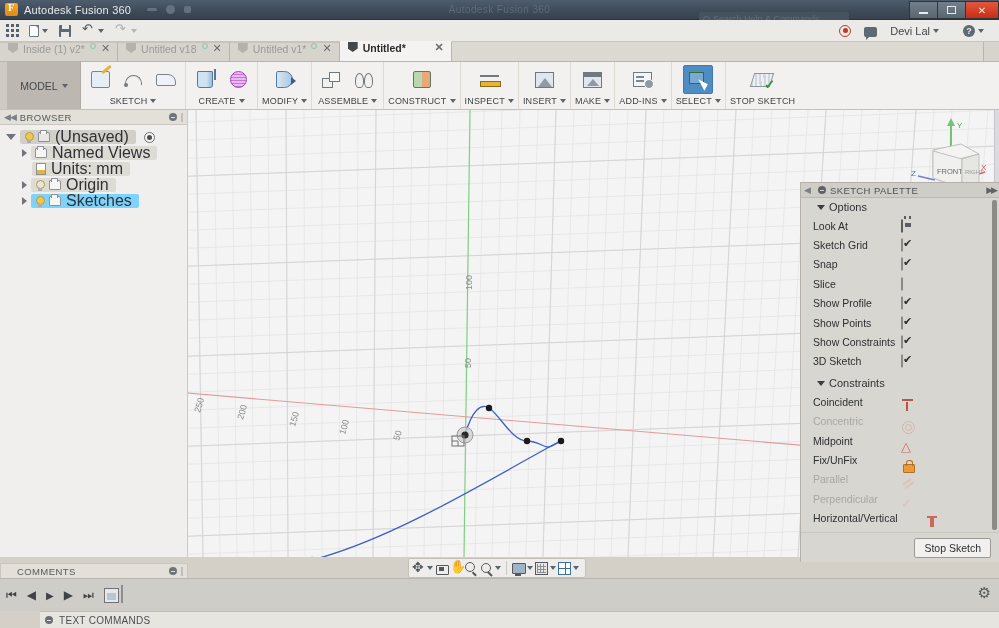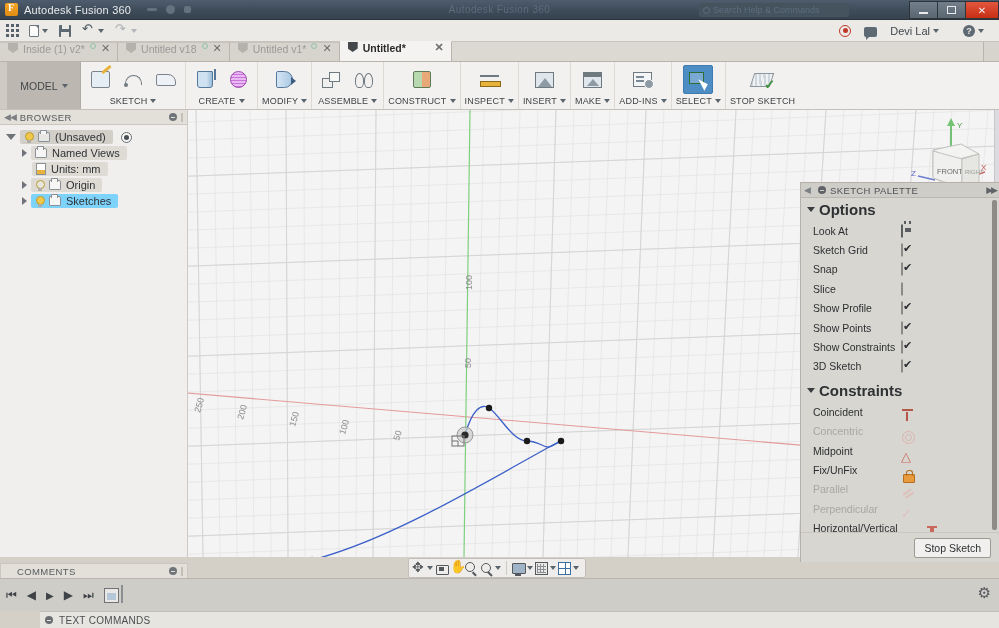--- a/index.html
+++ b/index.html
@@ -34,21 +34,21 @@
   .tb-dimicons { display: flex; gap: 9px; margin-left: 16px; align-items: center; }
   .tb-dimicons i { display: block; background: #64717f; border-radius: 2px; }
   .tb-dim1 { width: 10px; height: 3px; }
   .tb-dim2 { width: 9px; height: 9px; border-radius: 50%!important; }
   .tb-dim3 { width: 7px; height: 7px; }
   .tb-center {
     position: absolute; left: 50%; transform: translateX(-50%);
     color: #5d6b7a; font-size: 10px; letter-spacing: .4px;
   }
   .tb-search {
-    position: absolute; right: 150px; top: 3px; width: 150px; height: 14px;
+    position: absolute; right: 150px; top: 12px; width: 150px; height: 14px;
     background: #45535f; border-radius: 2px; color: #5e6d7c;
     font-size: 9px; line-height: 14px; padding-left: 14px;
     overflow: hidden; white-space: nowrap;
   }
   .tb-search:before {
     content: ""; position: absolute; left: 4px; top: 4px;
     width: 5px; height: 5px; border: 1px solid #5e6d7c; border-radius: 50%;
   }
   .winbtns { position: absolute; right: 0; top: 0; display: flex; height: 20px; }
   .winbtn {
@@ -248,21 +248,21 @@
     font-size: 9.5px; color: #55595c; letter-spacing: .4px;
   }
   .ph-grip { color:#7c8085; font-size:9px; margin-right:4px; letter-spacing:-1px;}
   .ph-right { margin-left:auto; display:flex; align-items:center; gap:4px; }
   .ph-dot { width:8px;height:8px;border-radius:50%;background:#6f7479; position:relative;}
   .ph-dot:after{content:"";position:absolute;left:2px;top:3.5px;width:4px;height:1.5px;background:#e3e0da;}
   .ph-bar { width:2px;height:9px;background:#c3bfb8; }
   .tree { padding-top: 4px; }
   .trow {
     display: flex; align-items: center; height: 16px;
-    padding-left: 6px; font-size: 11px; color: #2f3234; gap: 4px;
+    padding-left: 6px; font-size: 16px; color: #2f3234; gap: 4px;
   }
   .trow .pill {
     display:flex; align-items:center; gap:5px; padding:1px 7px 1px 4px;
     border-radius:2px; background:#dedbd5; height:14px;
   }
   .trow.root .pill { background:#d2cfc9; }
   .tri { width:0;height:0;border-top:4px solid transparent;border-bottom:4px solid transparent;border-left:5px solid #70747a; flex:none;}
   .tri.open { border-left:5px solid transparent;border-right:5px solid transparent;border-top:6px solid #70747a;border-bottom:none; }
   .bulb {
     width:9px;height:11px;flex:none;position:relative;
@@ -294,22 +294,22 @@
   .pal-head {
     height: 15px; background: #cfcdc8; border-bottom: 1px solid #bcb8b1;
     display: flex; align-items: center; padding: 0 3px; gap: 4px;
     font-size: 9.5px; color: #4f5356; letter-spacing: .4px;
   }
   .pal-dot { width:8px;height:8px;border-radius:50%;background:#5f6367;position:relative; flex:none;}
   .pal-dot:after{content:"";position:absolute;left:2px;top:3.5px;width:4px;height:1.5px;background:#cfcdc8;}
   .pal-expand { margin-left:auto; color:#5f6367; font-size:9px; letter-spacing:-2px; }
   .pal-body { flex:1; overflow:hidden; position:relative; background:#d8d6d1; }
   .sect-title {
-    display:flex; align-items:center; gap:4px; padding:3px 0 3px 6px;
-    font-size:15px; font-weight:bold; color:#2f3234;
+    display:flex; align-items:center; gap:4px; padding:3px 0 3px 16px;
+    font-size:11px; font-weight:normal; color:#2f3234;
   }
   .sect-title .tri2 { width:0;height:0;border-left:4px solid transparent;border-right:4px solid transparent;border-top:5px solid #3b3e41; }
   .prow {
     display:flex; align-items:center; height:19.4px; padding-left:12px;
     font-size: 10.5px; color:#2c2f31;
   }
   .prow.dis { color:#a9a7a2; }
   .prow .pv { position:absolute; left:88px; }
   .prow-in { position:relative; width:100%; display:flex; align-items:center; }
   .chk {

